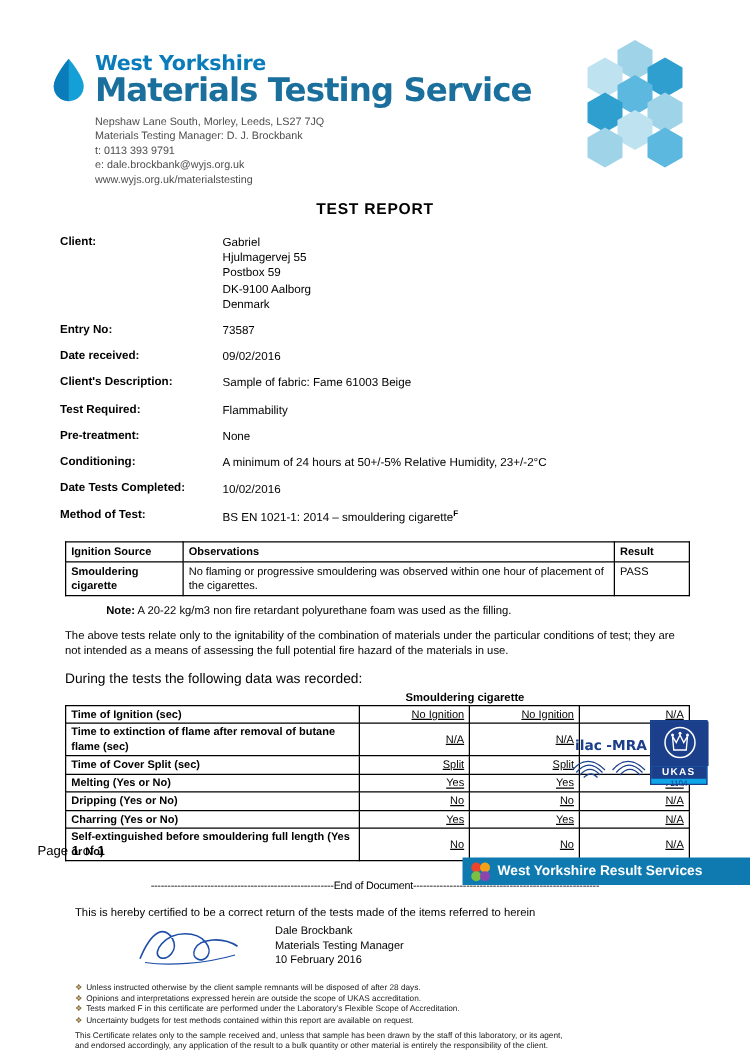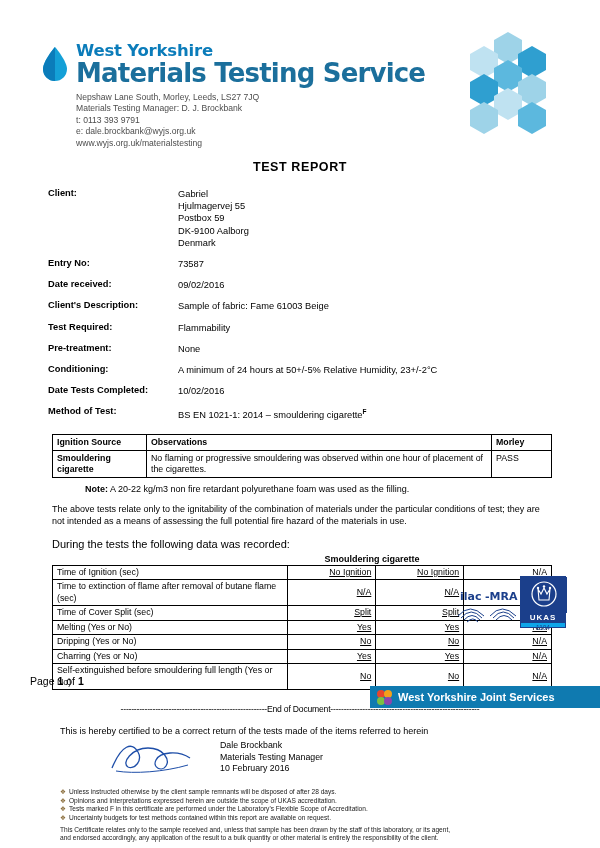--- a/index.html
+++ b/index.html
@@ -132,21 +132,21 @@
   .data-table {
     border-collapse: collapse;
     width: 500px;
     font-size: 8.8px;
   }
   .data-table td {
     border: 1px solid #000;
     padding: 1px 4px;
     line-height: 11.5px;
   }
-  .data-table td.lbl { font-weight: normal; width: 236px; }
+  .data-table td.lbl { font-weight: bold; width: 236px; }
   .data-table td.val { text-align: right; width: 88px; text-decoration: underline; }
 
   
   .eod {
     margin-top: 14px;
     text-align: center;
     font-size: 8.6px;
     letter-spacing: -0.2px;
   }
   .certify {
@@ -353,21 +353,21 @@
         <span>BS EN 1021-1: 2014 – smouldering cigarette</span><span class="sup">F</span>
       </div>
     </div>
   </div>
 
   <table class="obs-table">
     <tbody>
         <tr>
       <th class="col-src">Ignition Source</th>
       <th>Observations</th>
-      <th class="col-res">Morley</th>
+      <th class="col-res">Result</th>
     </tr>
     <tr>
       <td class="col-src">
         <b>Smouldering</b><br>
         <b>cigarette</b>
       </td>
       <td>No flaming or progressive smouldering was observed within one hour of placement of the cigarettes.</td>
       <td class="col-res">PASS</td>
     </tr>
   </tbody>
@@ -508,16 +508,16 @@
     <b>1</b>
   </div>
 
   <div class="wyjs-bar">
     <svg class="wyjs-dots" viewBox="0 0 17 17">
       <circle cx="5" cy="5" r="4" fill="#e8452c"></circle>
       <circle cx="12" cy="5" r="4" fill="#f3a01b"></circle>
       <circle cx="5" cy="12" r="4" fill="#7bc043"></circle>
       <circle cx="12" cy="12" r="4" fill="#8e44ad"></circle>
     </svg>
-    <span>West Yorkshire Joint Services</span>
+    <span>West Yorkshire Result Services</span>
   </div>
 
 </div>
 
 </body></html>

